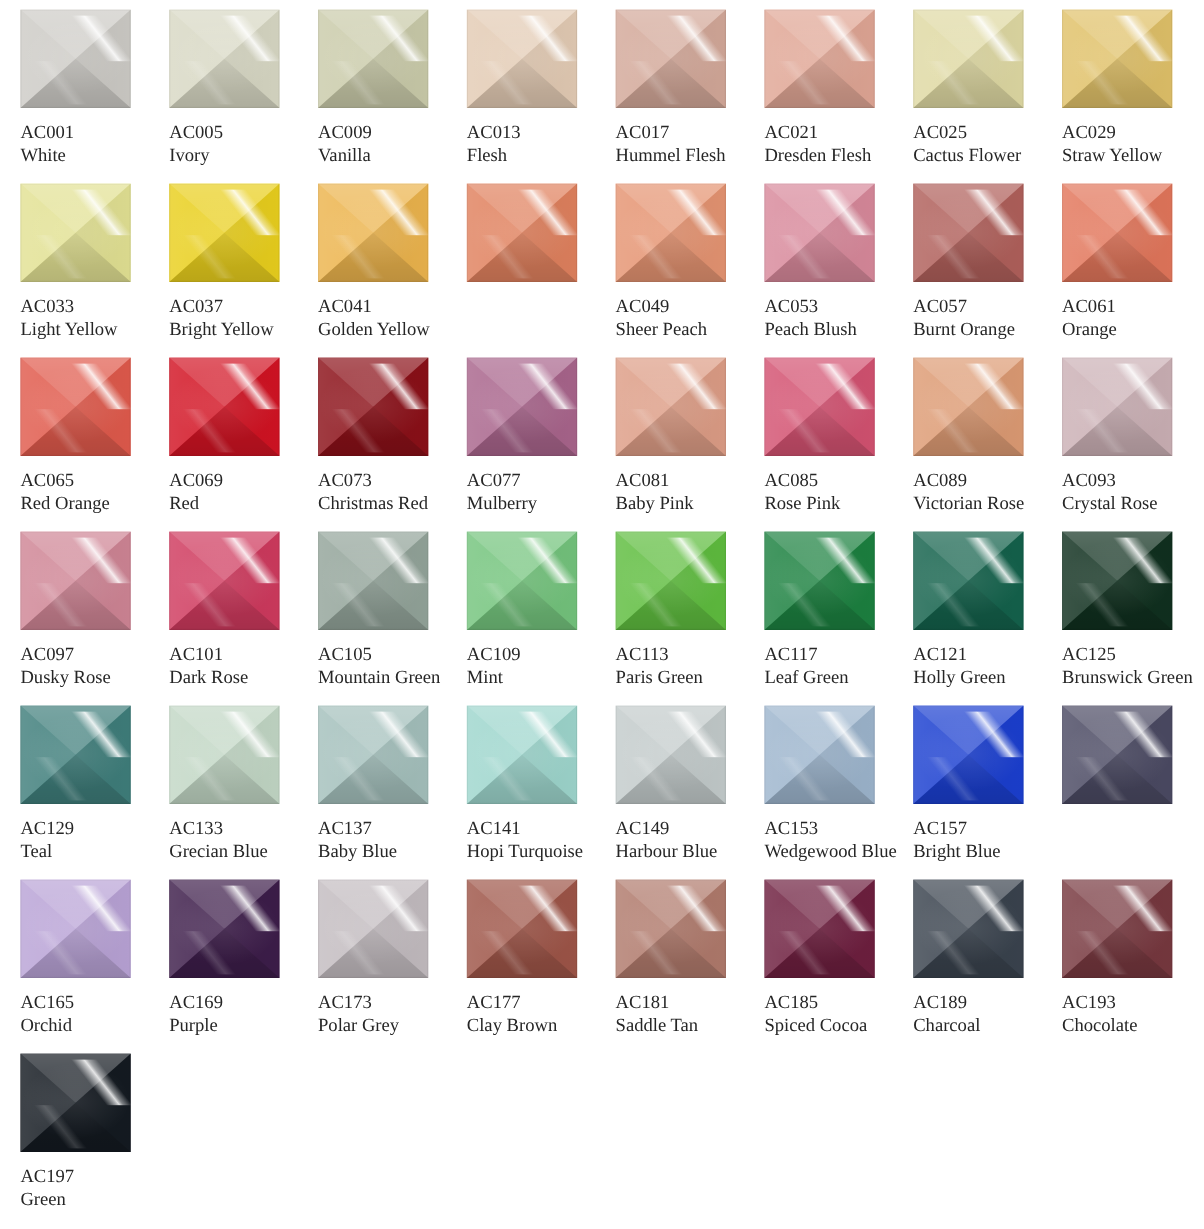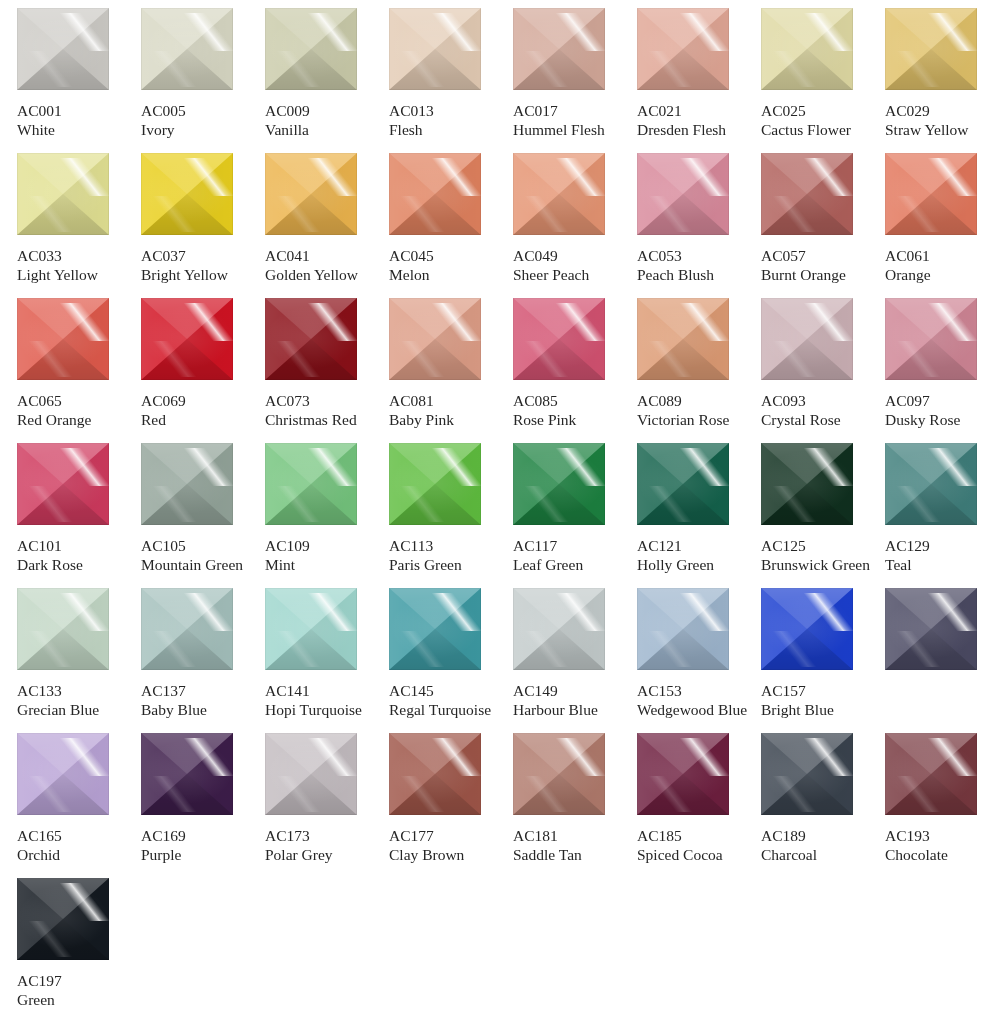--- a/index.html
+++ b/index.html
@@ -333,24 +333,20 @@
         <div class="tile" style="--c: #e0815e;">
           <div class="facet facet-top"></div>
           <div class="facet facet-left"></div>
           <div class="facet facet-right"></div>
           <div class="facet facet-bottom"></div>
           <div class="seam"></div>
           <div class="gloss"></div>
           <div class="gloss2"></div>
         </div>
       </div>
-      <div class="label">
-        <span class="code">AC045</span>
-        <span class="name">Melon</span>
-      </div>
     </div>
     <div class="swatch-cell">
       <div class="tile-wrap">
         <div class="tile" style="--c: #e59472;">
           <div class="facet facet-top"></div>
           <div class="facet facet-left"></div>
           <div class="facet facet-right"></div>
           <div class="facet facet-bottom"></div>
           <div class="seam"></div>
           <div class="gloss"></div>
@@ -455,20 +451,37 @@
           <div class="facet facet-right"></div>
           <div class="facet facet-bottom"></div>
           <div class="seam"></div>
           <div class="gloss"></div>
           <div class="gloss2"></div>
         </div>
       </div>
       <div class="label">
         <span class="code">AC073</span>
         <span class="name">Christmas Red</span>
+      </div>
+    </div>
+    <div class="swatch-cell">
+      <div class="tile-wrap">
+        <div class="tile" style="--c: #a9658c;">
+          <div class="facet facet-top"></div>
+          <div class="facet facet-left"></div>
+          <div class="facet facet-right"></div>
+          <div class="facet facet-bottom"></div>
+          <div class="seam"></div>
+          <div class="gloss"></div>
+          <div class="gloss2"></div>
+        </div>
+      </div>
+      <div class="label">
+        <span class="code">AC077</span>
+        <span class="name">Mulberry</span>
       </div>
     </div>
     <div class="swatch-cell">
       <div class="tile-wrap">
         <div class="tile" style="--c: #dd9d86;">
           <div class="facet facet-top"></div>
           <div class="facet facet-left"></div>
           <div class="facet facet-right"></div>
           <div class="facet facet-bottom"></div>
           <div class="seam"></div>
@@ -731,37 +744,20 @@
           <div class="gloss2"></div>
         </div>
       </div>
       <div class="label">
         <span class="code">AC141</span>
         <span class="name">Hopi Turquoise</span>
       </div>
     </div>
     <div class="swatch-cell">
       <div class="tile-wrap">
-        <div class="tile" style="--c: #3d9aa3;">
-          <div class="facet facet-top"></div>
-          <div class="facet facet-left"></div>
-          <div class="facet facet-right"></div>
-          <div class="facet facet-bottom"></div>
-          <div class="seam"></div>
-          <div class="gloss"></div>
-          <div class="gloss2"></div>
-        </div>
-      </div>
-      <div class="label">
-        <span class="code">AC145</span>
-        <span class="name">Regal Turquoise</span>
-      </div>
-    </div>
-    <div class="swatch-cell">
-      <div class="tile-wrap">
         <div class="tile" style="--c: #c3cbcb;">
           <div class="facet facet-top"></div>
           <div class="facet facet-left"></div>
           <div class="facet facet-right"></div>
           <div class="facet facet-bottom"></div>
           <div class="seam"></div>
           <div class="gloss"></div>
           <div class="gloss2"></div>
         </div>
       </div>

